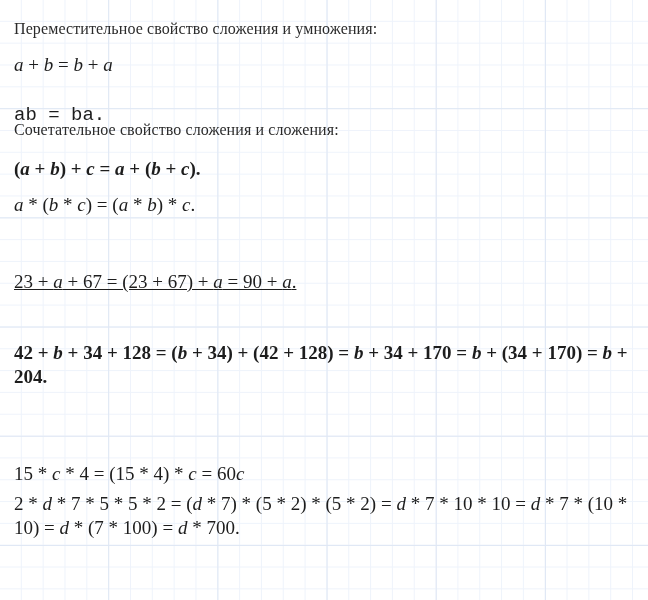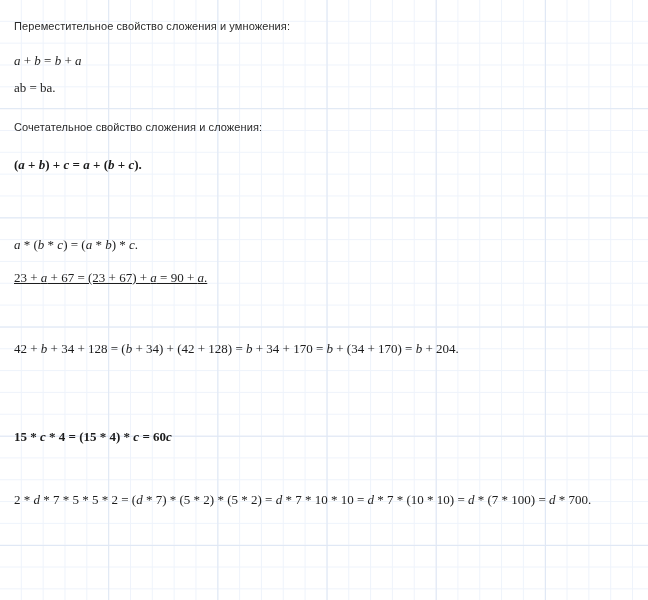--- a/index.html
+++ b/index.html
@@ -43,31 +43,31 @@
     top: 0;
   }
 
   .line {
     color: #222222;
     white-space: pre-wrap;
   }
 
   
   .prose {
-    font-family: Liberation Sans, sans-serif;
-    font-size: 11px;
+    font-family: Liberation Serif, serif;
+    font-size: 16px;
     line-height: 1;
     color: #2b2b2b;
     letter-spacing: 0.1px;
   }
 
   
   .math {
     font-family: "Liberation Serif", "DejaVu Serif", serif;
-    font-size: 13px;
+    font-size: 19px;
     line-height: 1.25;
     color: #1d1d1d;
   }
   .math i, .math .v {
     font-style: italic;
   }
 
   
   .row {
     position: absolute;
@@ -78,30 +78,30 @@
 </head>
 <body>
 
 <div id="sheet">
   <div id="content">
 
     <div class="row prose line" style="top:21px;">Переместительное свойство сложения и умножения:</div>
 
     <div class="row math line" style="top:53px;"><i class="v">a</i> + <i class="v">b</i> = <i class="v">b</i> + <i class="v">a</i></div>
 
-    <div class="row math line" style="top:80px;">ab = ba.</div>
+    <div class="row math line" style="top:104px;font-family:Liberation Mono, monospace;">ab = ba.</div>
 
     <div class="row prose line" style="top:122px;">Сочетательное свойство сложения и сложения:</div>
 
     <div class="row math line" style="top:157px;font-weight:bold;">(<i class="v">a</i> + <i class="v">b</i>) + <i class="v">c</i> = <i class="v">a</i> + (<i class="v">b</i> + <i class="v">c</i>).</div>
 
-    <div class="row math line" style="top:193px;margin-top:44px;"><i class="v">a</i> * (<i class="v">b</i> * <i class="v">c</i>) = (<i class="v">a</i> * <i class="v">b</i>) * <i class="v">c</i>.</div>
+    <div class="row math line" style="top:193px;"><i class="v">a</i> * (<i class="v">b</i> * <i class="v">c</i>) = (<i class="v">a</i> * <i class="v">b</i>) * <i class="v">c</i>.</div>
 
     <div class="row math line" style="top:270px;text-decoration:underline;">23 + <i class="v">a</i> + 67 = (23 + 67) + <i class="v">a</i> = 90 + <i class="v">a</i>.</div>
 
-    <div class="row math line" style="top:341px; right:10px;">42 + <i class="v">b</i> + 34 + 128 = (<i class="v">b</i> + 34) + (42 + 128) = <i class="v">b</i> + 34 + 170 = <i class="v">b</i> + (34 + 170) = <i class="v">b</i> + 204.</div>
+    <div class="row math line" style="top:341px; right:10px;font-weight:bold;">42 + <i class="v">b</i> + 34 + 128 = (<i class="v">b</i> + 34) + (42 + 128) = <i class="v">b</i> + 34 + 170 = <i class="v">b</i> + (34 + 170) = <i class="v">b</i> + 204.</div>
 
-    <div class="row math line" style="top:429px;font-weight:bold;">15 * <i class="v">c</i> * 4 = (15 * 4) * <i class="v">c</i> = 60<i class="v">c</i></div>
+    <div class="row math line" style="top:462px;">15 * <i class="v">c</i> * 4 = (15 * 4) * <i class="v">c</i> = 60<i class="v">c</i></div>
 
     <div class="row math line" style="top:492px; right:8px;">2 * <i class="v">d</i> * 7 * 5 * 5 * 2 = (<i class="v">d</i> * 7) * (5 * 2) * (5 * 2) = <i class="v">d</i> * 7 * 10 * 10 = <i class="v">d</i> * 7 * (10 * 10) = <i class="v">d</i> * (7 * 100) = <i class="v">d</i> * 700.</div>
 
   </div>
 </div>
 
 </body></html>

